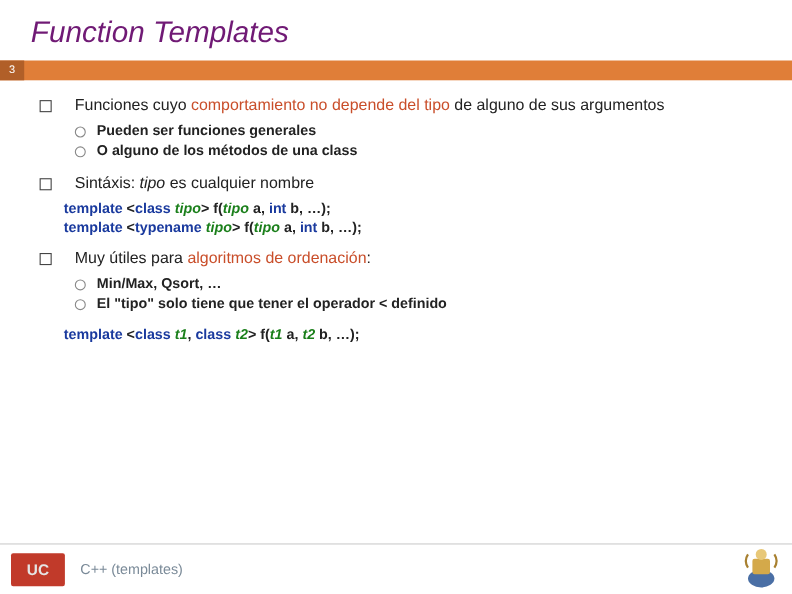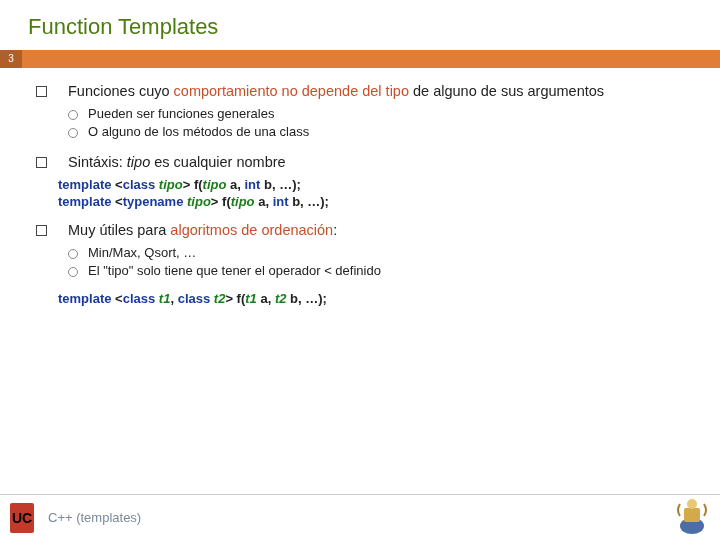--- a/index.html
+++ b/index.html
@@ -8,23 +8,24 @@
     height: 540px;
     background: #fff;
     font-family: Arial, sans-serif;
     position: relative;
     overflow: hidden;
   }
   .title-area {
     padding: 14px 0 10px 28px;
   }
   .title {
-    font-size: 22px;
-    color: #4d7c0f;
+    font-size: 27px;
+    color: #701a75;
     font-weight: normal;
+    font-style: italic;
   }
   .accent-bar {
     width: 100%;
     height: 18px;
     background: #e07e38;
     position: relative;
   }
   .slide-num-box {
     position: absolute;
     left: 0;
@@ -57,20 +58,21 @@
     height: 9px;
     border: 1px solid #444;
     background: transparent;
   }
   .b2 {
     position: relative;
     padding-left: 22px;
     margin-left: 30px;
     font-size: 13px;
     margin-bottom: 2px;
+    font-weight: bold;
   }
   .b2::before {
     content: "";
     position: absolute;
     left: 2px;
     top: 4px;
     width: 8px;
     height: 8px;
     border: 1px solid #888;
     border-radius: 50%;
@@ -93,25 +95,25 @@
     position: absolute;
     bottom: 0;
     left: 0;
     width: 100%;
     height: 46px;
     border-top: 1px solid #ccc;
     display: flex;
     align-items: center;
   }
   .logo-left {
-    width: 24px;
+    width: 49px;
     height: 30px;
     margin-left: 10px;
     background: #c13a2a;
-    color: #000000;
+    color: #e5e5e5;
     font-weight: bold;
     font-size: 14px;
     display: flex;
     align-items: center;
     justify-content: center;
     border-radius: 2px;
   }
   .footer-text {
     margin-left: 14px;
     font-size: 13px;

